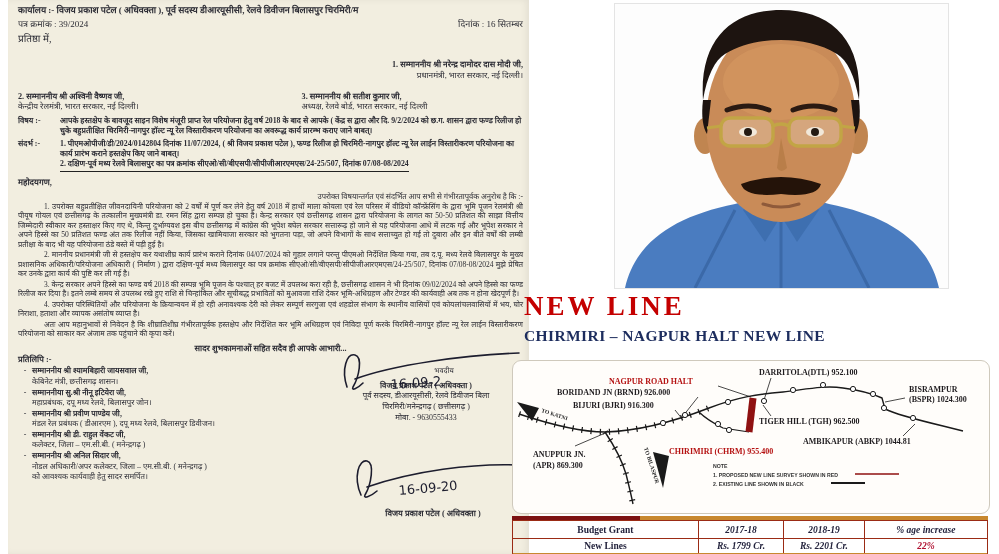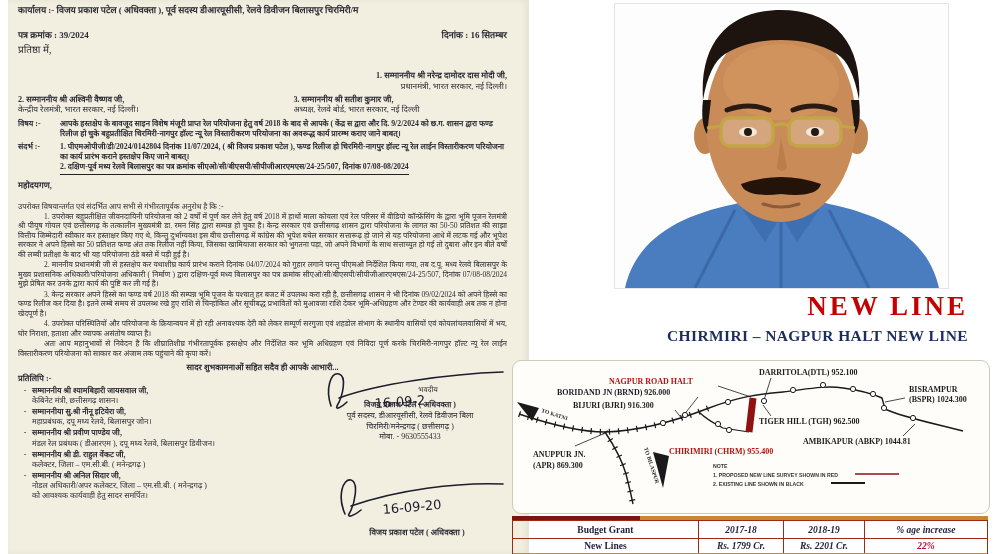--- a/index.html
+++ b/index.html
@@ -1,55 +1,55 @@
 <!DOCTYPE html>
 <html><head>
 <meta charset="utf-8">
 <style>
   html,body{margin:0;padding:0;}
   body{width:999px;height:554px;position:relative;background:#ffffff;overflow:hidden;
        font-family:"Liberation Serif",serif;}
   
   .letter{position:absolute;left:8px;top:0;width:521px;height:554px;background:#f2eee0;
-          color:#2d2d35;box-sizing:border-box;padding:5px 22px 0 10px;overflow:hidden;
+          color:#2d2d35;box-sizing:border-box;padding:5px 6px 0 10px;overflow:hidden;
           box-shadow:inset -3px 0 6px rgba(0,0,0,.06);}
   .l-head1{font-size:9px;font-weight:bold;line-height:1.25;}
-  .l-head2{display:flex;justify-content:space-between;font-size:9px;font-weight:bold;margin-top:12px;text-align:right;}
+  .l-head2{display:flex;justify-content:space-between;font-size:9px;font-weight:normal;margin-top:1px;text-align:right;}
   .l-salut{font-size:10px;margin-top:1px;}
   .recip-center{text-align:right;font-size:8.2px;line-height:1.3;margin-top:15px;}
   .recip-row{display:flex;justify-content:space-between;font-size:8.2px;line-height:1.3;margin-top:2px;}
-  .recip-row .r{width:49%;} .recip-row .r.right{padding-left:26px;box-sizing:border-box;}
+  .recip-row .r{width:49%;margin-top:8px;} .recip-row .r.right{padding-left:26px;box-sizing:border-box;}
   .rname{font-weight:bold;}
   .kv{display:flex;font-size:7.8px;line-height:1.3;margin-top:3px;}
   .kv .k{width:42px;flex:0 0 42px;font-weight:bold;}
   .kv .v{flex:1;font-weight:600;}
   .kv .v .u{border-bottom:1.4px solid #222;display:inline-block;padding-bottom:1px;}
   .greet{font-size:8.4px;font-weight:bold;margin-top:4px;}
-  .intro{font-size:7.6px;margin-top:11px;}
+  .intro{font-size:7.6px;margin-top:4px;text-align:right;}
   .para{font-size:7.5px;line-height:1.27;text-align:justify;text-indent:26px;margin-top:1px;}
   .closing{text-align:center;font-size:8.2px;font-weight:bold;margin-top:3px;}
   .l-bottom{position:relative;margin-top:2px;height:190px;}
   .copies{width:66%;font-size:7.8px;line-height:1.3;}
   .copies .lbl{font-weight:bold;font-size:8.2px;margin-bottom:1px;}
   .copy-item{display:flex;margin-top:1px;}
   .copy-item .dash{width:14px;flex:0 0 14px;text-align:center;}
   .copy-item .dash::before{content:"-";}
   .cname{font-weight:bold;}
   .sender{position:absolute;right:2px;top:16px;width:190px;text-align:center;font-size:7.9px;line-height:1.35;}
   .sender .yours{font-size:7.4px;position:relative;top:-5px;left:18px;}
   .sender .sname{font-weight:bold;}
   .sig-top{position:absolute;right:-2px;top:-22px;width:190px;height:46px;}
   .sig-bottom{position:absolute;right:0;top:96px;width:180px;text-align:center;}
   .sig-bottom .sname{font-weight:bold;font-size:8.2px;}
   .ink{stroke:#1d1d2e;fill:none;stroke-width:1.6;stroke-linecap:round;}
   .ink-txt{font-family:"DejaVu Sans",sans-serif;font-size:13px;fill:#1d1d2e;}
   
   .photo{position:absolute;left:615px;top:4px;width:333px;height:284px;background:#fcfcfc;
          outline:1px solid #e4e4e4;}
-  .titleblock{position:absolute;left:492px;top:293px;width:476px;text-align:right;}
+  .titleblock{position:absolute;left:524px;top:293px;width:476px;text-align:left;}
   .newline-title{font-size:27px;font-weight:800;letter-spacing:3px;color:#c40000;line-height:1;}
   .sub1{font-size:15.5px;font-weight:bold;color:#1d2d5e;letter-spacing:.4px;margin-top:7px;line-height:1.1;}
   .sub2{font-size:15px;font-weight:bold;color:#1d2d5e;margin-top:14px;line-height:1.1;}
   .mapbox{position:absolute;left:512px;top:360px;width:476px;height:152px;background:#fffdfa;
           border:1px solid #cfc9bc;border-radius:9px;}
   .map-svg{width:100%;height:100%;}
   .st-lbl{font-family:"Liberation Serif",serif;font-size:8px;font-weight:bold;fill:#201d20;}
   .st-red{fill:#b51212;}
   .rot-lbl{font-family:"Liberation Serif",serif;font-size:5.6px;font-weight:bold;fill:#222;}
   .note-t{font-family:"Liberation Sans",sans-serif;font-size:5.2px;font-weight:bold;fill:#333;}

